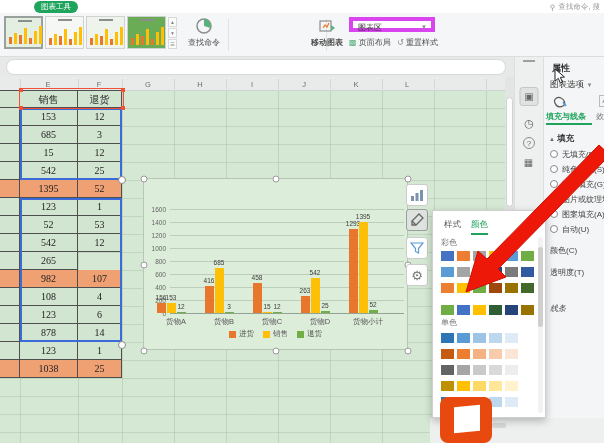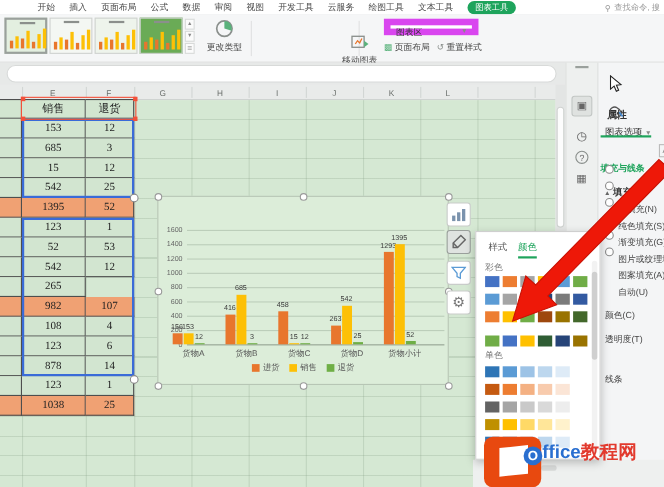--- a/index.html
+++ b/index.html
@@ -15,21 +15,21 @@
 
   
   #ribbon { left:0; top:13px; width:604px; height:44px; background:#f5f6f7; border-bottom:1px solid #dcdedd; }
   .thumb { position:absolute; top:3px; width:39px; height:33px; border:1px solid #cfd2d0; background:#f2f6f1; }
   .thumb.sel { border:2px solid #9aa09c; }
   .minibars { position:absolute; left:3px; bottom:3px; display:flex; align-items:flex-end; gap:2px; }
   .minibars i { display:block; width:3px; }
   .mtitle { position:absolute; top:2px; left:12px; width:14px; height:2px; background:#8b8f8c; }
   .rbtn { position:absolute; text-align:center; color:#4a4a4a; font-size:8px; }
   .rsep { position:absolute; top:6px; width:1px; height:32px; background:#e0e2e1; }
-  #combo { left:349px; top:4px; width:86px; height:15px; background:#fff; border:6px solid #d946ef; font-size:8px; color:#333; line-height:13px; padding-left:5px; }
+  #combo { left:349px; top:4px; width:86px; height:15px; background:#fff; border:4px solid #d946ef; font-size:8px; color:#333; line-height:13px; padding-left:5px; }
   #combo .car { float:right; margin-right:4px; color:#888; font-size:6px; }
   .rsmall { position:absolute; top:24px; font-size:8px; color:#4a4a4a; }
   .gscroll { position:absolute; left:168px; width:9px; height:10px; font-size:5px; color:#888; text-align:center; line-height:9px; border:1px solid #d8dad9; background:#fbfbfb; }
 
   
   #fbarzone { left:0; top:57px; width:514px; height:20px; background:#e7e9e8; }
   #fbar { left:6px; top:59px; width:500px; height:16px; background:#fff; border:1px solid #d8dad9; border-radius:8px; }
   #colheads { left:0; top:77px; width:505px; height:14px; background:#e9ebea; border-bottom:1px solid #cfd3d1; }
   .colletter { position:absolute; top:3px; font-size:7.5px; color:#6b6f6c; transform:translateX(-50%); }
   .colsep { position:absolute; top:2px; width:1px; height:10px; background:#d2d6d4; }
@@ -74,54 +74,41 @@
   .swrow i { display:block; width:13px; height:10px; }
   #pscroll { position:absolute; right:2px; top:26px; width:5px; height:176px; background:#f2f2f2; border-radius:3px; }
   #pthumb { position:absolute; left:0; top:10px; width:5px; height:80px; background:#cfcfcf; border-radius:3px; }
 
   
   #sheetscroll { left:505px; top:77px; width:9px; height:366px; background:#e3e5e4; }
   #sthumb { position:absolute; left:1px; top:20px; width:7px; height:110px; background:#fdfdfd; border:1px solid #cfd2d0; border-radius:4px; }
   #strip { left:514px; top:57px; width:29px; height:386px; background:#eef0ef; border-left:1px solid #dddfde; }
   .sicon { position:absolute; left:50%; transform:translateX(-50%); color:#666; text-align:center; }
   #panel { left:543px; top:57px; width:61px; height:386px; background:#f4f5f6; border-left:1px solid #dddfde; overflow:hidden; }
-  .ptext { position:absolute; white-space:nowrap; color:#444;margin-top:36px; }
+  .ptext { position:absolute; white-space:nowrap; color:#444; }
   .radio { position:absolute; left:6px; width:8px; height:8px; border:1px solid #8a8a8a; border-radius:50%; background:#fff; }
   #fltab { color:#1ea45c; font-weight:bold; }
   #flunder { position:absolute; left:2px; top:66px; width:46px; height:2px; background:#1ea45c; }
 
   
   #redarrow { left:0; top:0; z-index:50; pointer-events:none; }
   #wm { left:436px; top:384px; z-index:60; width:168px; height:59px; }
   #wmlogo { position:absolute; left:4px; top:13px; width:52px; height:46px; background:#e8490f; border-radius:8px; }
   #wmlogo:before { content:""; position:absolute; left:14px; top:9px; width:26px; height:26px; background:#fff; transform:skewY(-6deg); }
   #wmtext { position:absolute; left:40px; top:15px; font-size:17px; font-weight:bold; white-space:nowrap; }
   #wmo { display:inline-block; width:17px; height:17px; background:#2a6fd0; border-radius:50%; color:#fff; text-align:center; line-height:17px; font-size:12px; vertical-align:-2px; }
   #wmblue { color:#2a6fd0; } #wmred { color:#e23a2e; }
   #wmurl { position:absolute; left:52px; top:36px; font-size:12.5px; font-weight:bold; color:#f08300; white-space:nowrap; }
   #botstrip { left:430px; top:418px; width:174px; height:25px; background:#eef0ef; z-index:9; }
   #bothandle { position:absolute; left:62px; top:5px; width:14px; height:5px; background:#d7d9d8; border-radius:2px; }
 </style>
 </head>
 <body>
 
 <div id="tabbar" class="abs">
-  <span id="tabs-holder" style="display:flex;gap:13px;">
-      <span class="rtab">开始</span>
-      <span class="rtab">插入</span>
-      <span class="rtab">页面布局</span>
-      <span class="rtab">公式</span>
-      <span class="rtab">数据</span>
-      <span class="rtab">审阅</span>
-      <span class="rtab">视图</span>
-      <span class="rtab">开发工具</span>
-      <span class="rtab">云服务</span>
-      <span class="rtab">绘图工具</span>
-      <span class="rtab">文本工具</span>
-    </span>
   <span id="tooltab" class="rtab">图表工具</span>
 </div>
 <div id="searchbox">
   <span>⚲</span>
   <span>查找命令, 搜</span>
 </div>
 
 <div id="ribbon" class="abs">
   <div id="gallery">
       <div class="thumb sel" style="left:4px;background:#e3efe0">
@@ -175,25 +162,25 @@
     </div>
   <div class="gscroll" style="top:4px">▲</div>
   <div class="gscroll" style="top:15px">▼</div>
   <div class="gscroll" style="top:26px">☰</div>
 
   <div class="rbtn" style="left:184px;top:4px;width:40px;">
     <svg width="18" height="18" viewBox="0 0 18 18">
       <circle cx="9" cy="9" r="7" fill="none" stroke="#8a8f8c" stroke-width="1.5"></circle>
       <path d="M9 9 L9 2 A7 7 0 0 1 15.5 11 Z" fill="#59b27b"></path>
     </svg>
-    <div>更改类型</div>
+    <div>查找命令</div>
   </div>
   <div class="rsep" style="left:228px"></div>
   <div class="rsep" style="left:326px"></div>
-  <div class="rbtn" style="left:305px;top:16px;width:42px;left:306px;">
+  <div class="rbtn" style="left:305px;top:4px;width:42px;left:306px;font-weight:bold;">
     <svg width="18" height="18" viewBox="0 0 18 18">
       <rect x="2" y="4" width="11" height="10" fill="none" stroke="#8a8f8c" stroke-width="1.2"></rect>
       <path d="M5 11 l2 -3 2 2 2 -4" stroke="#e8762d" stroke-width="1.2" fill="none"></path>
       <path d="M13 8 l4 3 -4 3 z" fill="#59b27b"></path>
     </svg>
     <div>移动图表</div>
   </div>
   <div id="combo" class="abs">
     <span>图表区</span>
     <span class="car">▼</span>
@@ -522,30 +509,27 @@
       <div class="ptext" style="left:18px;top:122px;font-size:8px">渐变填充(G)</div>
       <div class="radio" style="top:138px"></div>
       <div class="ptext" style="left:18px;top:137px;font-size:8px">图片或纹理填充(P)</div>
       <div class="radio" style="top:153px"></div>
       <div class="ptext" style="left:18px;top:152px;font-size:8px">图案填充(A)</div>
       <div class="radio" style="top:168px"></div>
       <div class="ptext" style="left:18px;top:167px;font-size:8px">自动(U)</div>
     </div>
   <div class="ptext" style="left:6px;top:188px;font-size:8px;">颜色(C)</div>
   <div class="ptext" style="left:6px;top:210px;font-size:8px;">透明度(T)</div>
-  <div class="ptext" style="left:6px;top:246px;font-size:8px;">线条</div>
+  <div class="ptext" style="left:6px;top:246px;font-size:8px;font-style:italic;">线条</div>
 </div>
 <svg class="abs" style="left:554px;top:68px;z-index:20" width="12" height="16" viewBox="0 0 12 16">
   <path d="M1 1 L1 13 L4.3 10.3 L6.3 15 L8.4 14 L6.4 9.4 L10.5 9 Z" fill="#fff" stroke="#222" stroke-width="1"></path>
 </svg>
 
 <div id="botstrip" class="abs">
     <div id="bothandle"></div>
   </div>
 <svg id="redarrow" class="abs" width="604" height="443" viewBox="0 0 604 443">
   <polygon points="466,292 478,251 487,259 599,145 610,155 498,269 506,277" fill="#ee1808" stroke="#c81104" stroke-width="1"></polygon>
 </svg>
 <div id="wm" class="abs">
   <div id="wmlogo"></div>
-  <div id="wmtext">
-    <span id="wmo">O</span><span id="wmblue">ffice</span><span id="wmred">教程网</span>
-  </div>
 </div>
 
 </body></html>

